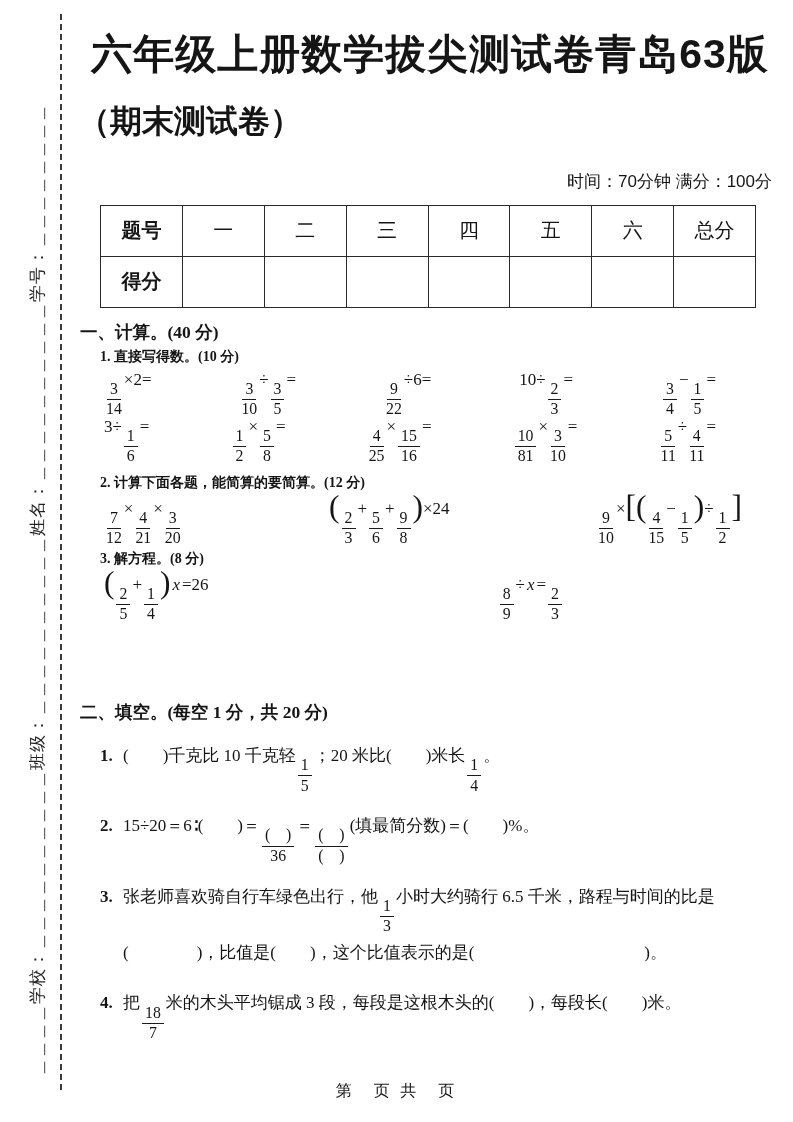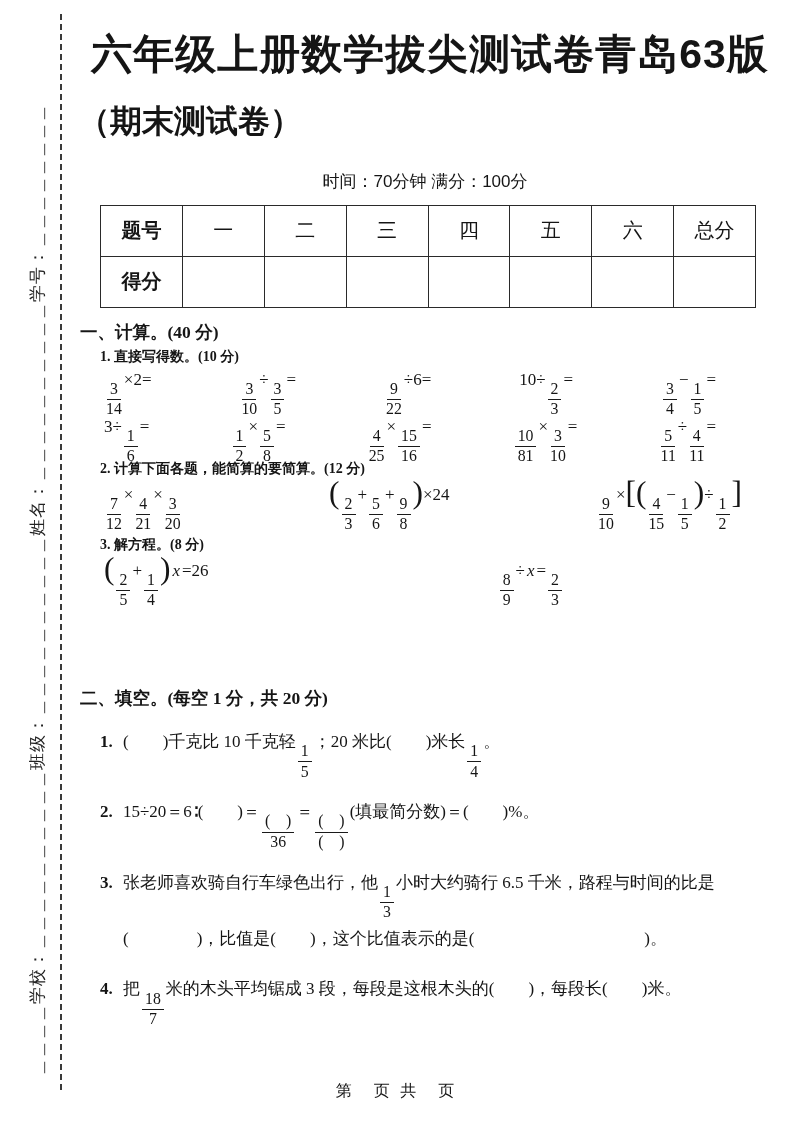--- a/index.html
+++ b/index.html
@@ -14,21 +14,21 @@
   .dash-line{position:absolute;left:60px;top:14px;height:1076px;width:0;
              border-left:2.2px dashed #3a3a3a;}
 
   
   .content{position:absolute;left:78px;top:8px;width:704px;font-size:17px;}
 
   .title{margin:24px 0 0;text-align:center;font-size:41px;font-weight:bold;line-height:1.12;
          letter-spacing:1px;font-family:"Liberation Sans","DejaVu Sans",sans-serif;}
   .subtitle{margin:22px 0 0;text-align:left;font-size:32px;font-weight:bold;
             font-family:"Liberation Sans","DejaVu Sans",sans-serif;}
-  .meta{margin:26px 10px 0 0;text-align:center;font-size:17px;
+  .meta{margin:26px 10px 0 0;text-align:right;font-size:17px;
         font-family:"Liberation Sans","DejaVu Sans",sans-serif;}
 
   table.score{border-collapse:collapse;table-layout:fixed;width:656px;margin:12px 0 0 22px;}
   table.score td{border:1.6px solid #2a2a2a;height:42px;text-align:center;
                  font-size:20px;padding:4px;}
   table.score td.lbl{font-weight:600;}
 
   .sec-title{margin:12px 0 0 2px;font-size:17.5px;font-weight:bold;}
   .q-label{margin:4px 0 0 22px;font-size:14px;font-weight:bold;}
 
@@ -154,21 +154,21 @@
           </span>=</span>
       <span class="math"><span class="frac">
             <span class="fn">5</span>
             <span class="fd">11</span>
           </span>÷<span class="frac">
             <span class="fn">4</span>
             <span class="fd">11</span>
           </span>=</span>
     </div>
 
-    <div class="q-label" style="margin-top:0">2. 计算下面各题，能简算的要简算。(12 分)</div>
+    <div class="q-label" style="margin-top:14px">2. 计算下面各题，能简算的要简算。(12 分)</div>
     <div class="math-row w638">
       <span class="math"><span class="frac">
             <span class="fn">7</span>
             <span class="fd">12</span>
           </span>×<span class="frac">
             <span class="fn">4</span>
             <span class="fd">21</span>
           </span>×<span class="frac">
             <span class="fn">3</span>
             <span class="fd">20</span>

